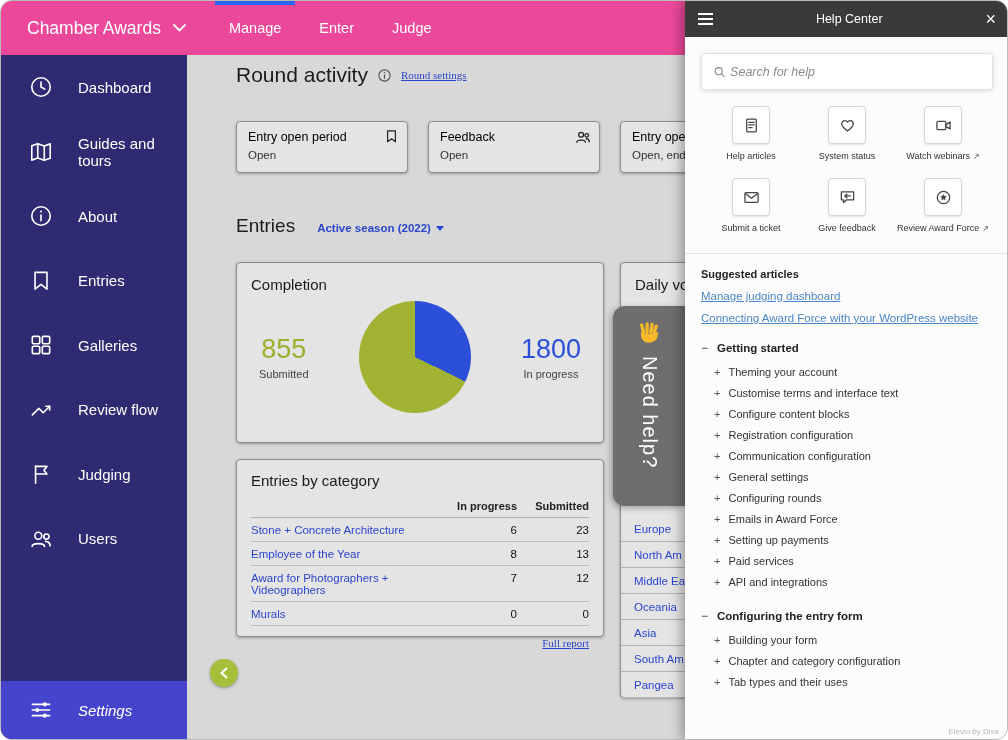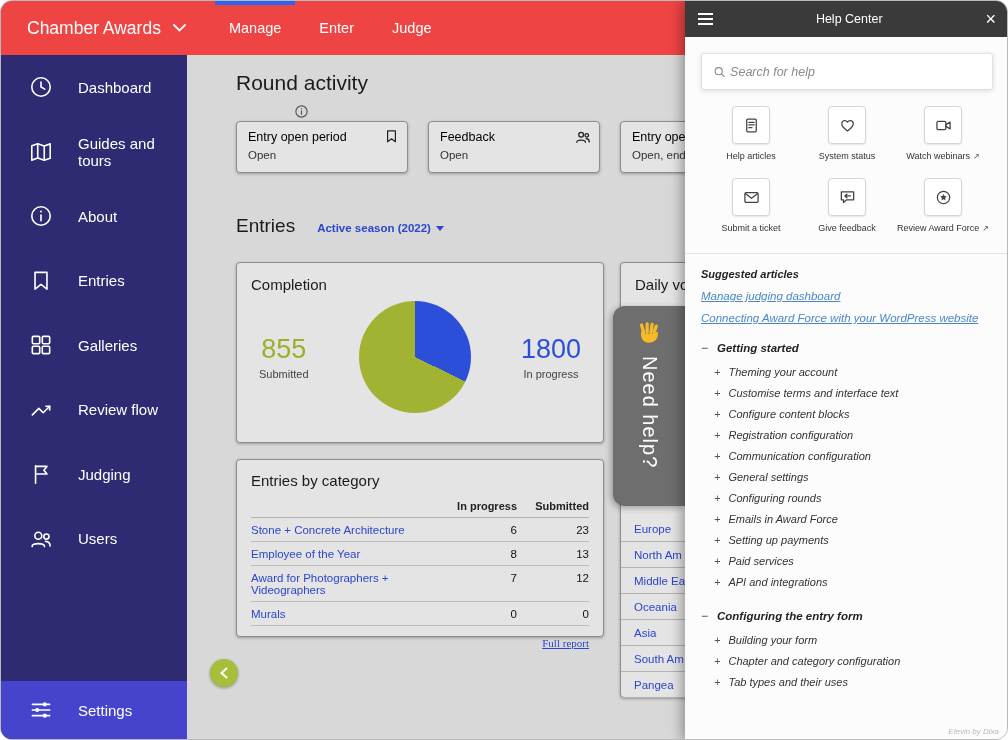--- a/index.html
+++ b/index.html
@@ -1,37 +1,37 @@
 <!DOCTYPE html>
 <html><head>
 <meta charset="utf-8">
 <style>
   * { margin:0; padding:0; box-sizing:border-box; }
   body { width:1008px; height:740px; font-family:"Liberation Sans", sans-serif; background:#ffffff; }
   .window { position:relative; width:1008px; height:740px; border:1px solid #b9b9b9; border-radius:12px; overflow:hidden; background:#d8d8d8; }
 
   
-  .topbar { position:absolute; left:0; top:0; width:100%; height:54px; background:#ef4444; z-index:30; display:flex; align-items:center; }
+  .topbar { position:absolute; left:0; top:0; width:100%; height:54px; background:#ec4899; z-index:30; display:flex; align-items:center; }
   .brand { display:flex; align-items:center; gap:12px; margin-left:26px; color:#fff; font-size:17.5px; cursor:pointer; }
   .topnav { display:flex; margin-left:24px; height:100%; }
   .topnav-item { position:relative; display:flex; align-items:center; padding:8px 19px; color:#fff; font-size:14.5px; cursor:pointer; }
   .topnav-item.active::before { content:""; position:absolute; top:0; left:5px; right:5px; height:4px; background:#2c63f2; }
 
   
   .sidebar { position:absolute; left:0; top:54px; width:186px; bottom:0; background:#2e2b72; z-index:10; }
   .side-item { display:flex; align-items:center; gap:24px; height:64.5px; padding-left:27px; color:#fff; cursor:pointer; }
   .side-item svg { width:26px; height:26px; flex:none; }
   .side-label { font-size:15px; }
-  .side-settings { position:absolute; left:0; bottom:0; width:100%; height:58px; background:#4643cd; display:flex; align-items:center; gap:24px; padding-left:27px; color:#fff; cursor:pointer; }
+  .side-settings { position:absolute; left:0; bottom:0; width:100%; height:58px; background:#4643cd; display:flex; align-items:center; gap:24px; padding-left:27px; color:#fff; cursor:pointer;font-style:italic; }
   .side-settings svg { width:26px; height:26px; flex:none; }
   .collapse-btn { position:absolute; left:209px; top:658px; width:28px; height:28px; border-radius:50%; background:#a6bf3b; box-shadow:0 1px 3px rgba(0,0,0,.35); z-index:20; display:flex; align-items:center; justify-content:center; cursor:pointer; }
 
   
   .main { position:absolute; left:222px; top:54px; right:0; bottom:0; background:#d8d8d8; z-index:5; overflow:hidden; }
-  .ra-row { position:absolute; left:13px; top:16px; display:flex; align-items:center; gap:9px;flex-direction:column; }
+  .ra-row { position:absolute; left:13px; top:8px; display:flex; align-items:center; gap:9px; }
   .h1 { font-size:21px; color:#1b1b1b; }
   .h2 { font-size:19px; color:#1b1b1b; }
   .link-sm { font-size:11px; color:#2b46cd; text-decoration:underline; cursor:pointer;font-family:Liberation Serif, serif; }
   .season-link { font-size:11.5px; color:#2b46cd; font-weight:bold; cursor:pointer; display:flex; align-items:center; gap:5px; }
   .caret-down { width:0; height:0; border-left:4px solid transparent; border-right:4px solid transparent; border-top:5px solid #2b46cd; }
   .panel-card { position:absolute; background:#e4e4e4; border:1px solid #8e8e8e; border-radius:4px; box-shadow:0 1px 3px rgba(0,0,0,.3); }
   .round-card { width:172px; height:52px; padding:8px 11px; }
   .rc-title { font-size:12.5px; color:#000; }
   .rc-status { font-size:11.5px; color:#333; margin-top:5px; }
   .rc-icon { position:absolute; right:7px; top:6px; }
@@ -72,21 +72,21 @@
   .hp-title { flex:1; text-align:center; font-size:12.5px; color:#fff; }
   .hp-close { color:#fff; font-size:18px; line-height:1; cursor:pointer; }
   .hp-search { margin:16px 16px 12px; height:37px; background:#fff; border:1px solid #e2e2e2; border-radius:3px; box-shadow:0 1px 5px rgba(0,0,0,.13); display:flex; align-items:center; padding:0 11px; gap:4px; flex:none; }
   .hp-search input { border:none; outline:none; width:100%; background:transparent; font-family:"Liberation Sans", sans-serif; font-size:12.5px; color:#444; }
   .hp-search input::placeholder { color:#8a8a8a; font-style:italic; }
   .hp-tiles { display:grid; grid-template-columns:repeat(3,1fr); row-gap:17px; padding:4px 18px 20px; border-bottom:1px solid #e3e3e3; flex:none; }
   .tile { display:flex; flex-direction:column; align-items:center; gap:7px; cursor:pointer; }
   .tile-icon { width:38px; height:38px; background:#fff; border:1px solid #d5d5d5; border-radius:4px; box-shadow:0 1px 2px rgba(0,0,0,.1); display:flex; align-items:center; justify-content:center; }
   .tile-label { font-size:9px; color:#333; display:flex; align-items:center; gap:3px; }
   .ext-mark { font-size:8px; color:#555; }
-  .hp-body { flex:1; overflow:hidden; padding:14px 16px 0; position:relative;font-style:italic; }
+  .hp-body { flex:1; overflow:hidden; padding:14px 16px 0; position:relative; }
   .hp-sub-title { font-size:11px; font-weight:bold; color:#222; margin-bottom:10px; }
   .hp-link { display:block; font-size:11.5px; color:#4a87c9; text-decoration:underline; margin-bottom:10px; cursor:pointer; }
   .hp-section-h { display:flex; align-items:center; gap:9px; font-size:11.5px; font-weight:bold; color:#222; margin:17px 0 6px; cursor:pointer; }
   .hp-section-h .minus { font-weight:normal; color:#444; font-size:12px; }
   .hp-item { display:flex; align-items:center; gap:8px; font-size:11px; color:#333; padding:4.5px 0 4.5px 13px; cursor:pointer; }
   .hp-item .plus { color:#555; font-size:11px; }
   .hp-footer { position:absolute; right:10px; bottom:5px; font-size:8px; color:#b8b8b8; }
 </style>
 </head>
 <body>

